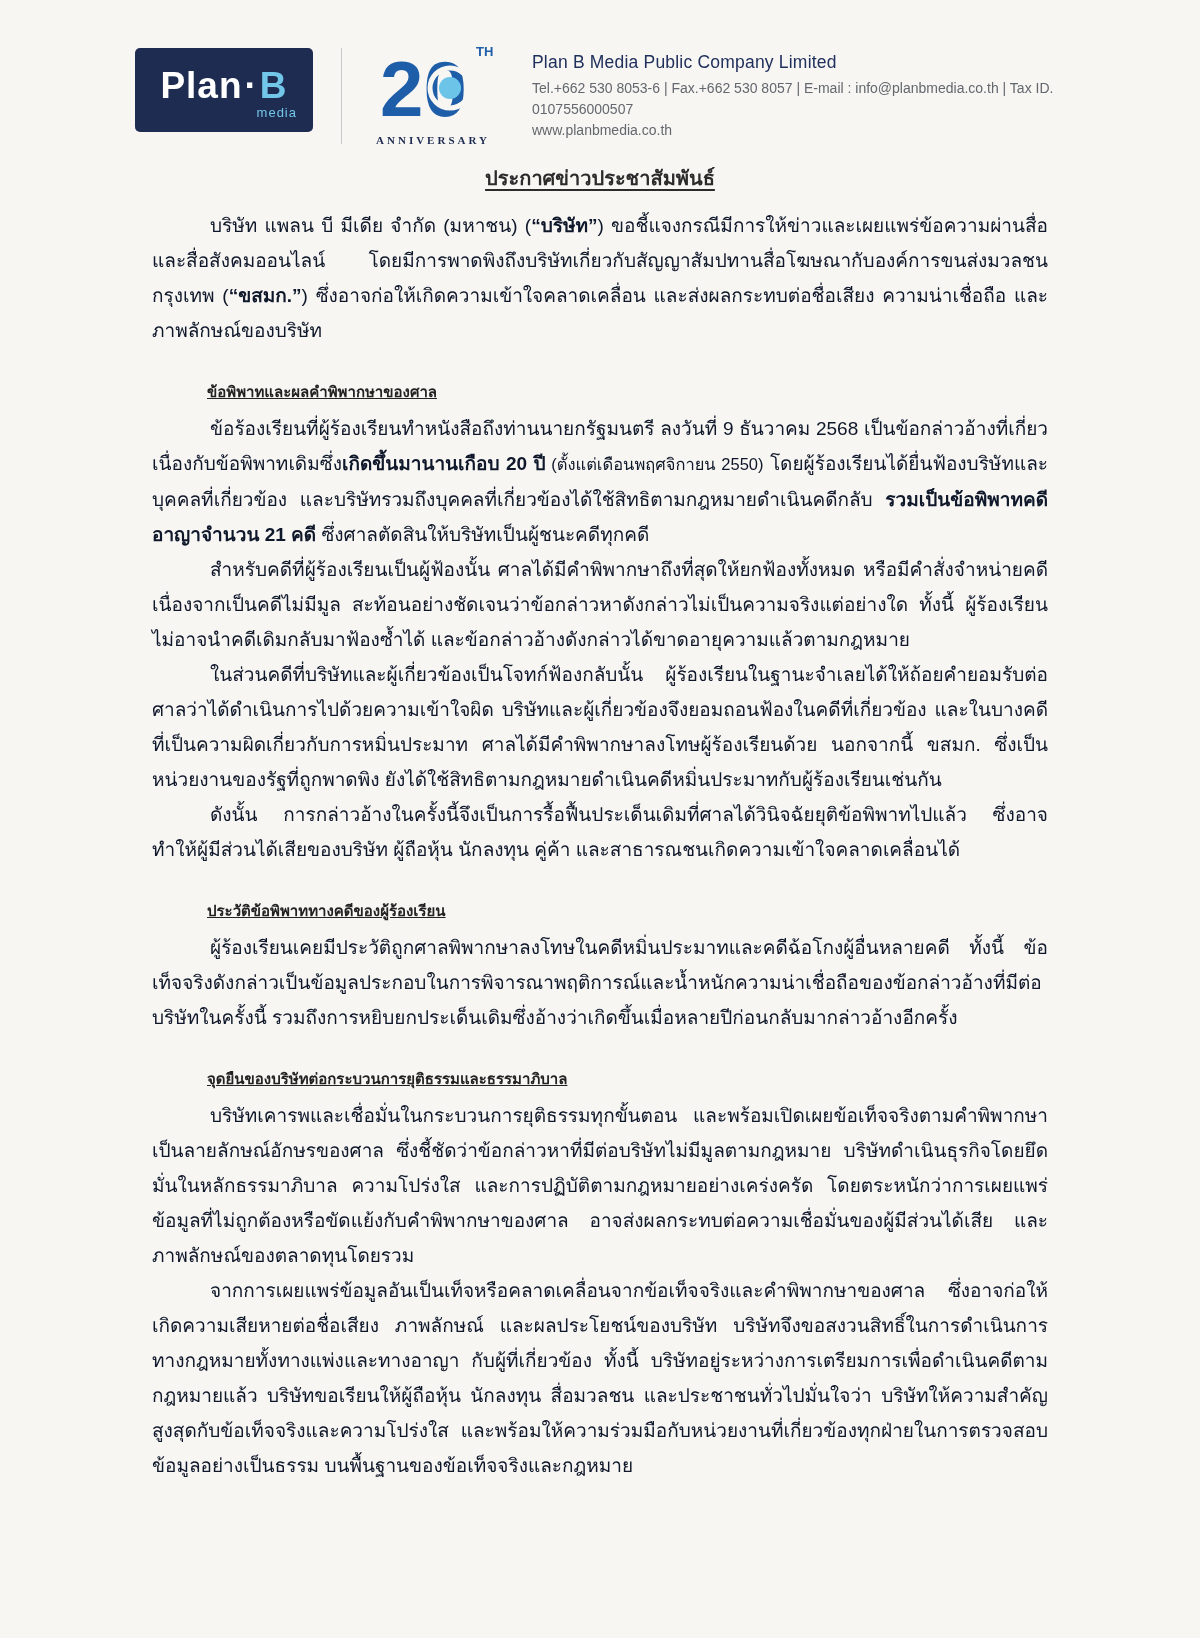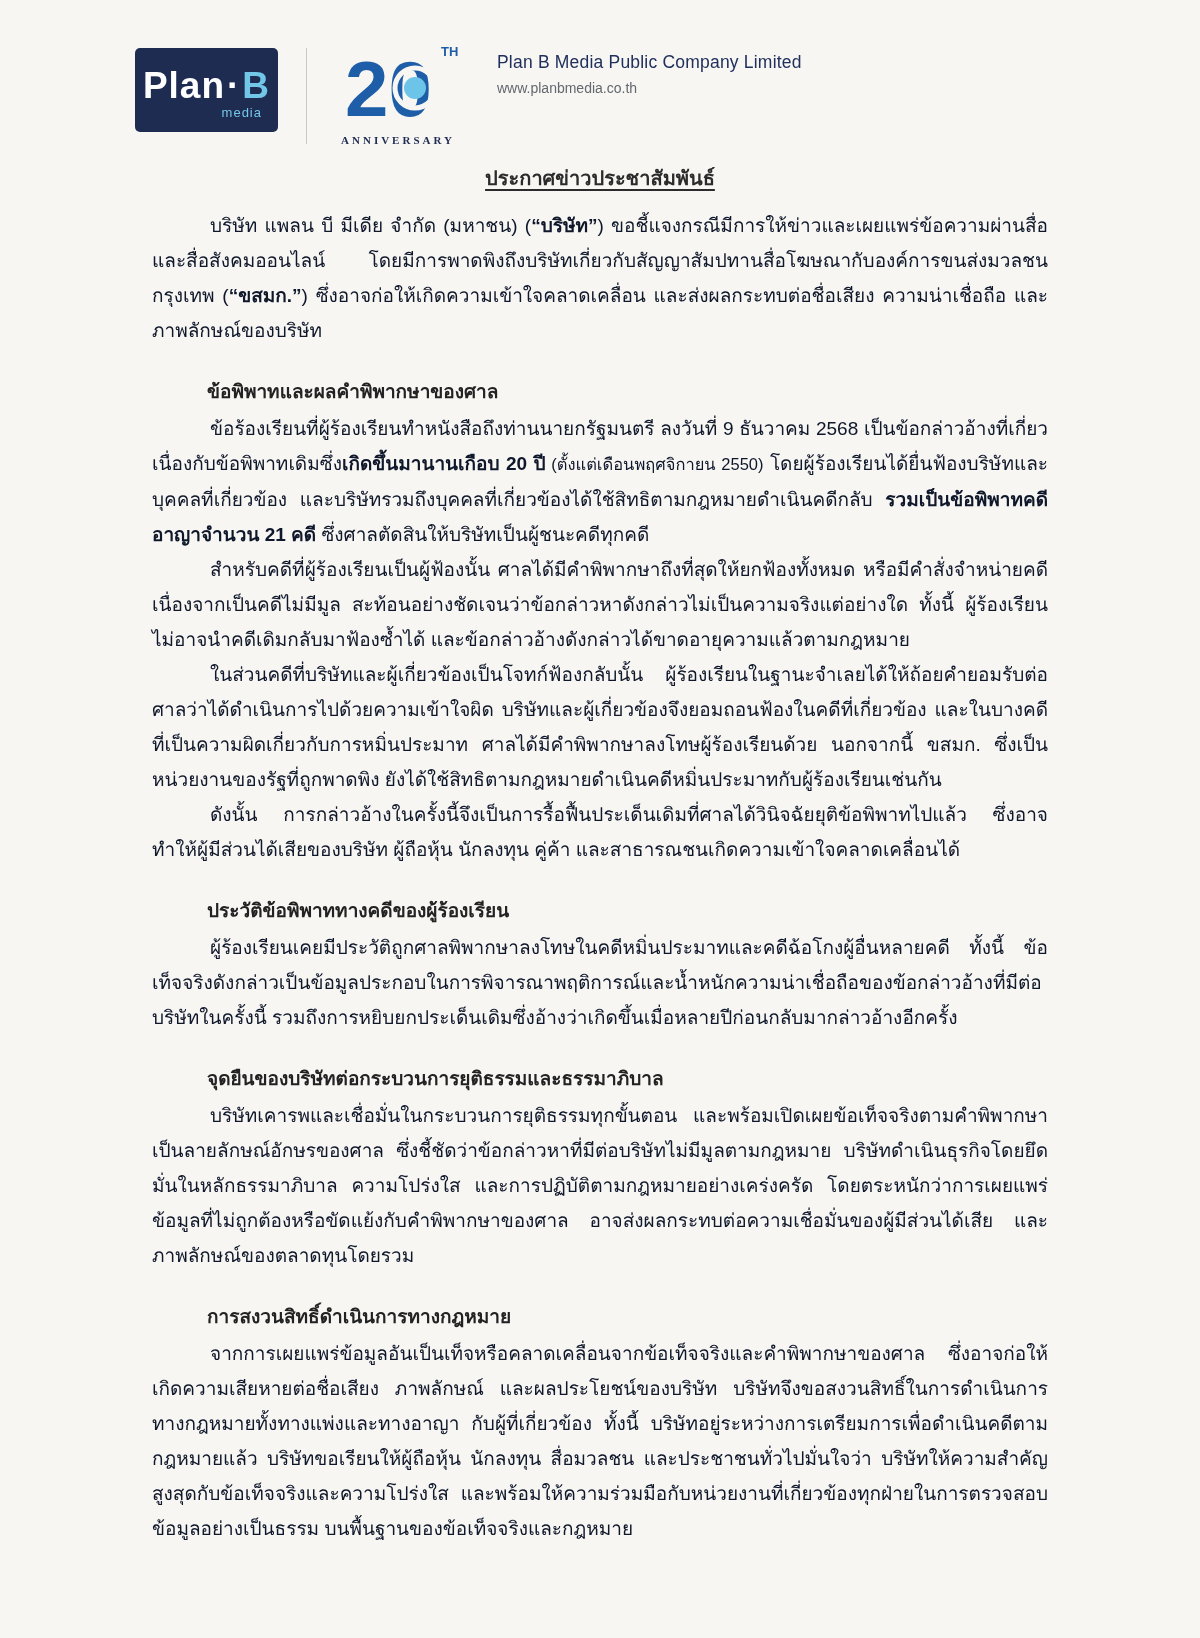--- a/index.html
+++ b/index.html
@@ -14,21 +14,21 @@
   .page { width: 1200px; height: 1638px; position: relative; }
 
   
   .letterhead {
     display: flex; align-items: flex-start;
     padding: 48px 60px 0 135px;
   }
   .logo-box {
     background: #1f2c52;
     border-radius: 5px;
-    width: 143px; height: 84px;
+    width: 178px; height: 84px;
     display: flex; flex-direction: column;
     justify-content: center; align-items: center;
     position: relative;
     flex: 0 0 auto;
   }
   .logo-brand {
     font-size: 37px; font-weight: bold; letter-spacing: 1px;
     line-height: 1; margin-top: 6px;
   }
   .logo-brand .w { color: #ffffff; }
@@ -69,22 +69,23 @@
     text-decoration: underline; text-underline-offset: 4px;
   }
   .doc-body { margin-top: 14px; }
   .doc-para {
     margin: 0; font-size: 19px; line-height: 35px;
     text-indent: 58px; text-align: justify;
     color: #0f172a;
   }
   .doc-heading {
     margin: 26px 0 2px 0; padding-left: 55px;
-    font-size: 19px; line-height: 35px; font-weight: bold;
+    font-size: 15px; line-height: 35px; font-weight: bold;
     color: #222;
+    text-decoration: underline;
   }
   .doc-para .bold { font-weight: bold; }
   .doc-para .small { font-size: 16.5px; }
 </style>
 </head>
 <body>
 
 <div class="page">
 
   <header class="letterhead">
@@ -103,36 +104,36 @@
         <text x="8" y="76" font-family="Liberation Sans, sans-serif" font-size="78" font-weight="bold" fill="#1e5ea8">20</text>
         <circle cx="78" cy="48" r="11" fill="#6cc5e9"></circle>
         <circle cx="78" cy="48" r="20" fill="none" stroke="#f7f6f3" stroke-width="5"></circle>
         <text x="104" y="16" font-family="Liberation Sans, sans-serif" font-size="13" font-weight="bold" fill="#1e5ea8">TH</text>
       </svg>
       <div class="anniv-label">ANNIVERSARY</div>
     </div>
 
     <div class="company-info">
       <div class="company-name">Plan B Media Public Company Limited</div>
+      <div class="company-line">Tel.+662 530 8053-6 | Fax.+662 530 8057 | E-mail : info@planbmedia.co.th | Tax ID. 0107556000507</div>
       <div class="company-line">www.planbmedia.co.th</div>
     </div>
 
   </header>
 
   <main class="content">
     <div class="doc-title">ประกาศข่าวประชาสัมพันธ์</div>
     <div class="doc-body" id="doc-body">
         <p class="doc-para"><span>บริษัท แพลน บี มีเดีย จำกัด (มหาชน) (</span><span class="bold">“บริษัท”</span><span>) ขอชี้แจงกรณีมีการให้ข่าวและเผยแพร่ข้อความผ่านสื่อและสื่อสังคมออนไลน์ โดยมีการพาดพิงถึงบริษัทเกี่ยวกับสัญญาสัมปทานสื่อโฆษณากับองค์การขนส่งมวลชนกรุงเทพ (</span><span class="bold">“ขสมก.”</span><span>) ซึ่งอาจก่อให้เกิดความเข้าใจคลาดเคลื่อน และส่งผลกระทบต่อชื่อเสียง ความน่าเชื่อถือ และภาพลักษณ์ของบริษัท</span></p>
         <h2 class="doc-heading"><span>ข้อพิพาทและผลคำพิพากษาของศาล</span></h2>
         <p class="doc-para"><span>ข้อร้องเรียนที่ผู้ร้องเรียนทำหนังสือถึงท่านนายกรัฐมนตรี ลงวันที่ 9 ธันวาคม 2568 เป็นข้อกล่าวอ้างที่เกี่ยวเนื่องกับข้อพิพาทเดิมซึ่ง</span><span class="bold">เกิดขึ้นมานานเกือบ 20 ปี</span><span class="small"> (ตั้งแต่เดือนพฤศจิกายน 2550)</span><span> โดยผู้ร้องเรียนได้ยื่นฟ้องบริษัทและบุคคลที่เกี่ยวข้อง และบริษัทรวมถึงบุคคลที่เกี่ยวข้องได้ใช้สิทธิตามกฎหมายดำเนินคดีกลับ </span><span class="bold">รวมเป็นข้อพิพาทคดีอาญาจำนวน 21 คดี</span><span> ซึ่งศาลตัดสินให้บริษัทเป็นผู้ชนะคดีทุกคดี</span></p>
         <p class="doc-para"><span>สำหรับคดีที่ผู้ร้องเรียนเป็นผู้ฟ้องนั้น ศาลได้มีคำพิพากษาถึงที่สุดให้ยกฟ้องทั้งหมด หรือมีคำสั่งจำหน่ายคดีเนื่องจากเป็นคดีไม่มีมูล สะท้อนอย่างชัดเจนว่าข้อกล่าวหาดังกล่าวไม่เป็นความจริงแต่อย่างใด ทั้งนี้ ผู้ร้องเรียนไม่อาจนำคดีเดิมกลับมาฟ้องซ้ำได้ และข้อกล่าวอ้างดังกล่าวได้ขาดอายุความแล้วตามกฎหมาย</span></p>
         <p class="doc-para"><span>ในส่วนคดีที่บริษัทและผู้เกี่ยวข้องเป็นโจทก์ฟ้องกลับนั้น ผู้ร้องเรียนในฐานะจำเลยได้ให้ถ้อยคำยอมรับต่อศาลว่าได้ดำเนินการไปด้วยความเข้าใจผิด บริษัทและผู้เกี่ยวข้องจึงยอมถอนฟ้องในคดีที่เกี่ยวข้อง และในบางคดีที่เป็นความผิดเกี่ยวกับการหมิ่นประมาท ศาลได้มีคำพิพากษาลงโทษผู้ร้องเรียนด้วย นอกจากนี้ ขสมก. ซึ่งเป็นหน่วยงานของรัฐที่ถูกพาดพิง ยังได้ใช้สิทธิตามกฎหมายดำเนินคดีหมิ่นประมาทกับผู้ร้องเรียนเช่นกัน</span></p>
         <p class="doc-para"><span>ดังนั้น การกล่าวอ้างในครั้งนี้จึงเป็นการรื้อฟื้นประเด็นเดิมที่ศาลได้วินิจฉัยยุติข้อพิพาทไปแล้ว ซึ่งอาจทำให้ผู้มีส่วนได้เสียของบริษัท ผู้ถือหุ้น นักลงทุน คู่ค้า และสาธารณชนเกิดความเข้าใจคลาดเคลื่อนได้</span></p>
         <h2 class="doc-heading"><span>ประวัติข้อพิพาททางคดีของผู้ร้องเรียน</span></h2>
         <p class="doc-para"><span>ผู้ร้องเรียนเคยมีประวัติถูกศาลพิพากษาลงโทษในคดีหมิ่นประมาทและคดีฉ้อโกงผู้อื่นหลายคดี ทั้งนี้ ข้อเท็จจริงดังกล่าวเป็นข้อมูลประกอบในการพิจารณาพฤติการณ์และน้ำหนักความน่าเชื่อถือของข้อกล่าวอ้างที่มีต่อบริษัทในครั้งนี้ รวมถึงการหยิบยกประเด็นเดิมซึ่งอ้างว่าเกิดขึ้นเมื่อหลายปีก่อนกลับมากล่าวอ้างอีกครั้ง</span></p>
         <h2 class="doc-heading"><span>จุดยืนของบริษัทต่อกระบวนการยุติธรรมและธรรมาภิบาล</span></h2>
         <p class="doc-para"><span>บริษัทเคารพและเชื่อมั่นในกระบวนการยุติธรรมทุกขั้นตอน และพร้อมเปิดเผยข้อเท็จจริงตามคำพิพากษาเป็นลายลักษณ์อักษรของศาล ซึ่งชี้ชัดว่าข้อกล่าวหาที่มีต่อบริษัทไม่มีมูลตามกฎหมาย บริษัทดำเนินธุรกิจโดยยึดมั่นในหลักธรรมาภิบาล ความโปร่งใส และการปฏิบัติตามกฎหมายอย่างเคร่งครัด โดยตระหนักว่าการเผยแพร่ข้อมูลที่ไม่ถูกต้องหรือขัดแย้งกับคำพิพากษาของศาล อาจส่งผลกระทบต่อความเชื่อมั่นของผู้มีส่วนได้เสีย และภาพลักษณ์ของตลาดทุนโดยรวม</span></p>
-        <h2 class="doc-heading"><span>การสงวนสิทธิ์ดำเนินการทางกฎหมาย</span></h2>
         <p class="doc-para"><span>จากการเผยแพร่ข้อมูลอันเป็นเท็จหรือคลาดเคลื่อนจากข้อเท็จจริงและคำพิพากษาของศาล ซึ่งอาจก่อให้เกิดความเสียหายต่อชื่อเสียง ภาพลักษณ์ และผลประโยชน์ของบริษัท บริษัทจึงขอสงวนสิทธิ์ในการดำเนินการทางกฎหมายทั้งทางแพ่งและทางอาญา กับผู้ที่เกี่ยวข้อง ทั้งนี้ บริษัทอยู่ระหว่างการเตรียมการเพื่อดำเนินคดีตามกฎหมายแล้ว บริษัทขอเรียนให้ผู้ถือหุ้น นักลงทุน สื่อมวลชน และประชาชนทั่วไปมั่นใจว่า บริษัทให้ความสำคัญสูงสุดกับข้อเท็จจริงและความโปร่งใส และพร้อมให้ความร่วมมือกับหน่วยงานที่เกี่ยวข้องทุกฝ่ายในการตรวจสอบข้อมูลอย่างเป็นธรรม บนพื้นฐานของข้อเท็จจริงและกฎหมาย</span></p>
       </div>
   </main>
 
 </div>
 
 </body></html>

